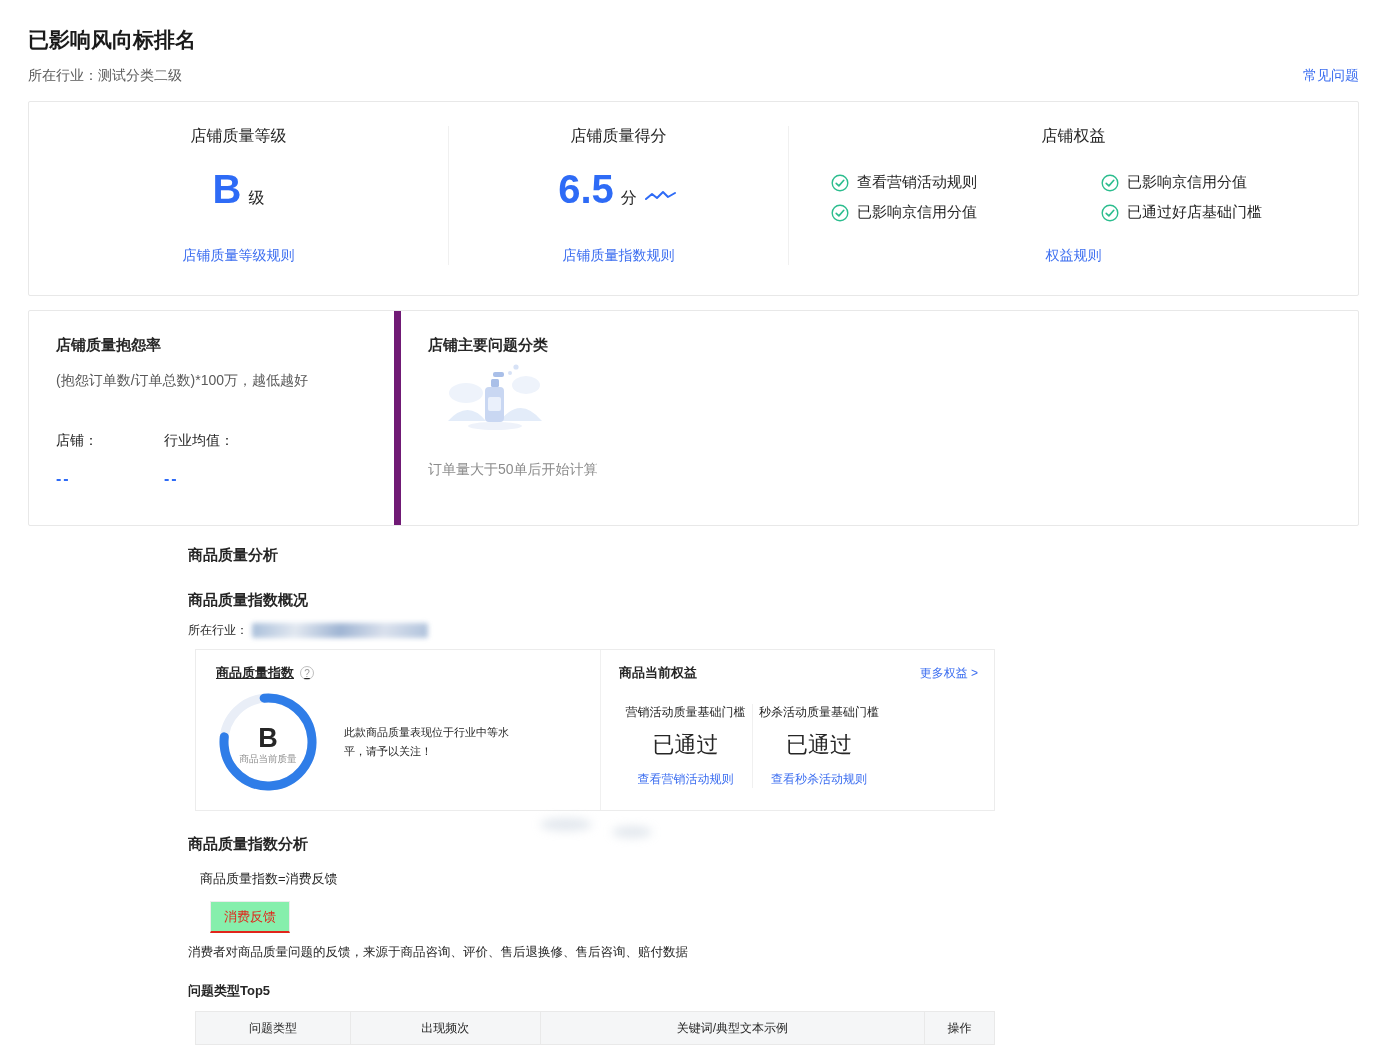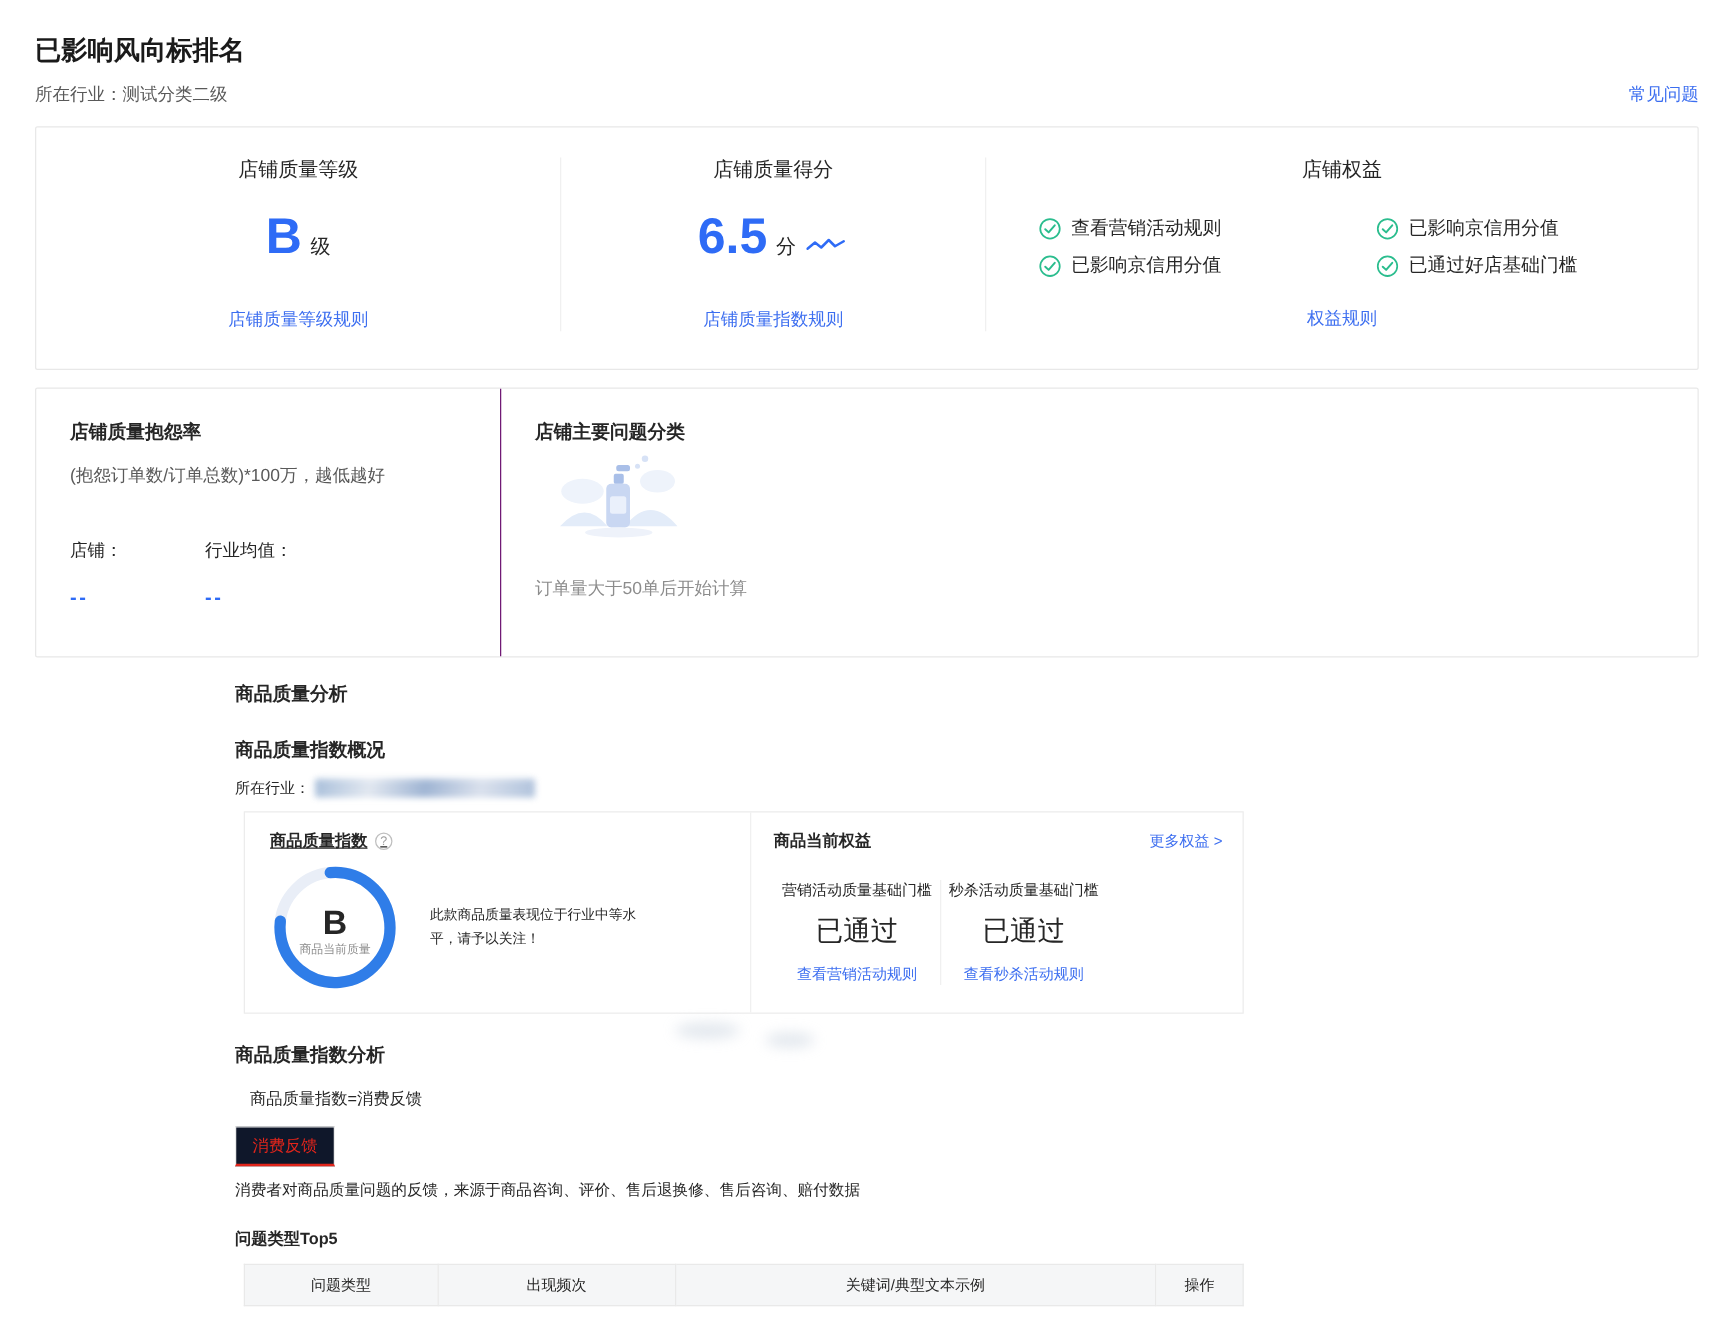--- a/index.html
+++ b/index.html
@@ -31,21 +31,21 @@
   .big-val { font-size:40px; font-weight:700; color:#2e6bf6; line-height:1; }
   .val-unit { font-size:16px; color:#262626; margin-left:7px; }
   .spark { margin-left:8px; align-self:center; }
   .rule-link { display:inline-block; margin-top:24px; font-size:14px; color:#3c6ef0; }
   .benefit-grid { margin:26px auto 0; display:grid; grid-template-columns:215px 215px; gap:11px 55px; justify-content:center; text-align:left; }
   .benefit-item { display:flex; align-items:center; gap:8px; font-size:15px; color:#262626; white-space:nowrap; }
   .benefits-rule { margin-top:24px; }
 
   
   .card-complaint { margin-top:14px; display:flex; min-height:216px; }
-  .complaint-left { flex:0 0 372px; border-right:1px solid #701a75; padding:25px 20px 0 27px; }
+  .complaint-left { flex:0 0 372px; border-right:7px solid #701a75; padding:25px 20px 0 27px; }
   .cl-title, .cr-title { font-size:15px; font-weight:700; color:#262626; }
   .cl-formula { margin-top:17px; font-size:14px; color:#595959; }
   .cl-stats { display:flex; gap:66px; margin-top:42px; font-size:14px; }
   .stat-val { margin-top:20px; color:#2e6bf6; font-weight:700; font-size:16px; letter-spacing:2px; }
   .complaint-right { flex:1; padding:25px 0 20px 27px; }
   .empty-wrap { text-align:left; margin-top:2px; }
   .empty-text { font-size:14px; color:#8c8c8c; margin-top:8px; }
 
   
   .lower { margin-left:160px; margin-top:20px; position:relative; }
@@ -78,22 +78,22 @@
   .benefit-cols { display:flex; margin-top:22px; }
   .bcol { width:133px; text-align:center; }
   .bcol + .bcol { border-left:1px solid #f0f0f0; }
   .b-name { font-size:12px; color:#262626; white-space:nowrap; }
   .b-status { font-size:22px; color:#262626; margin-top:9px; }
   .b-link { display:inline-block; margin-top:11px; font-size:12px; color:#3c6ef0; }
 
   
   .sec3 { margin-top:24px; }
   .formula-line { margin-top:16px; margin-left:12px; font-size:13px; color:#262626; }
-  .tab-feedback { margin-top:13px; display:inline-block; border:1px solid #ececec;
-    border-bottom:2px solid #e1251b; padding:6px 13px 5px; font-size:13px; color:#e1251b; cursor:pointer; background:#0f172a; }
+  .tab-feedback { margin-top:13px; margin-left:22px; display:inline-block; border:1px solid #ececec;
+    border-bottom:2px solid #e1251b; padding:6px 13px 5px; font-size:13px; color:#e1251b; cursor:pointer; background:#86efac; }
   .desc-line { margin-top:11px; font-size:12.5px; color:#262626; }
   .top5-title { margin-top:21px; font-size:13px; font-weight:700; }
 
   
   .q-table { margin-top:11px; margin-left:7px; width:800px; border-collapse:collapse; font-size:12px; color:#262626; }
   .q-table th, .q-table td { border:1px solid #e9e9e9; height:33px; text-align:center; font-weight:400; }
   .q-table th { background:#f5f6f7; }
   .col-type { width:155px; } .col-freq { width:190px; } .col-kw { width:385px; } .col-op { width:70px; }
 
   

